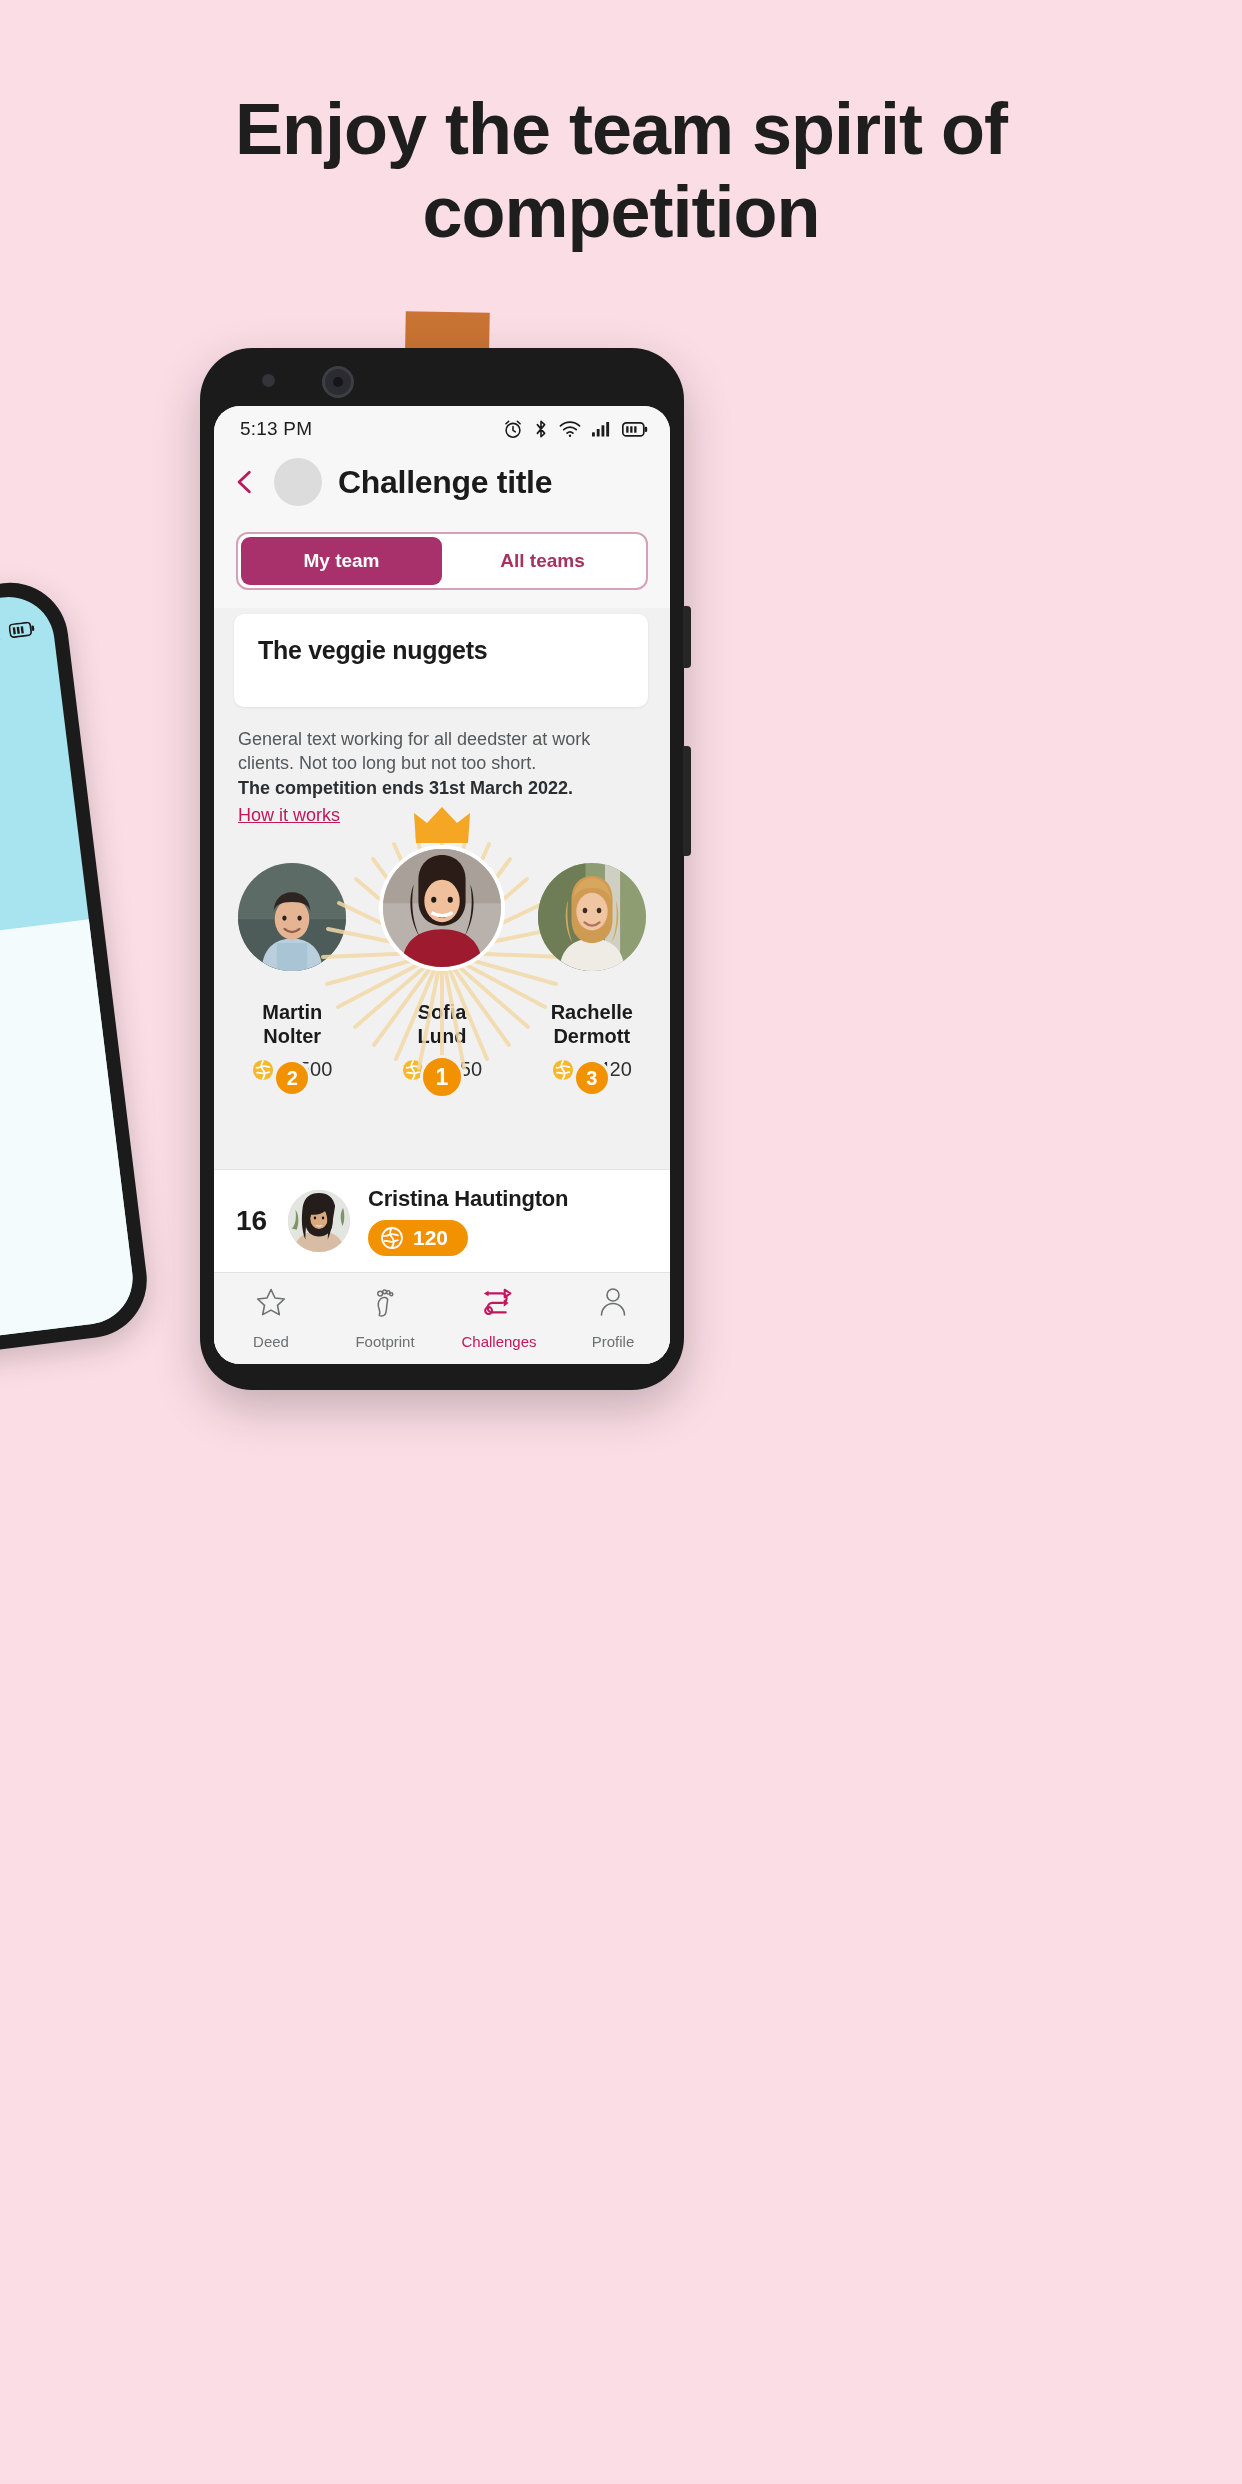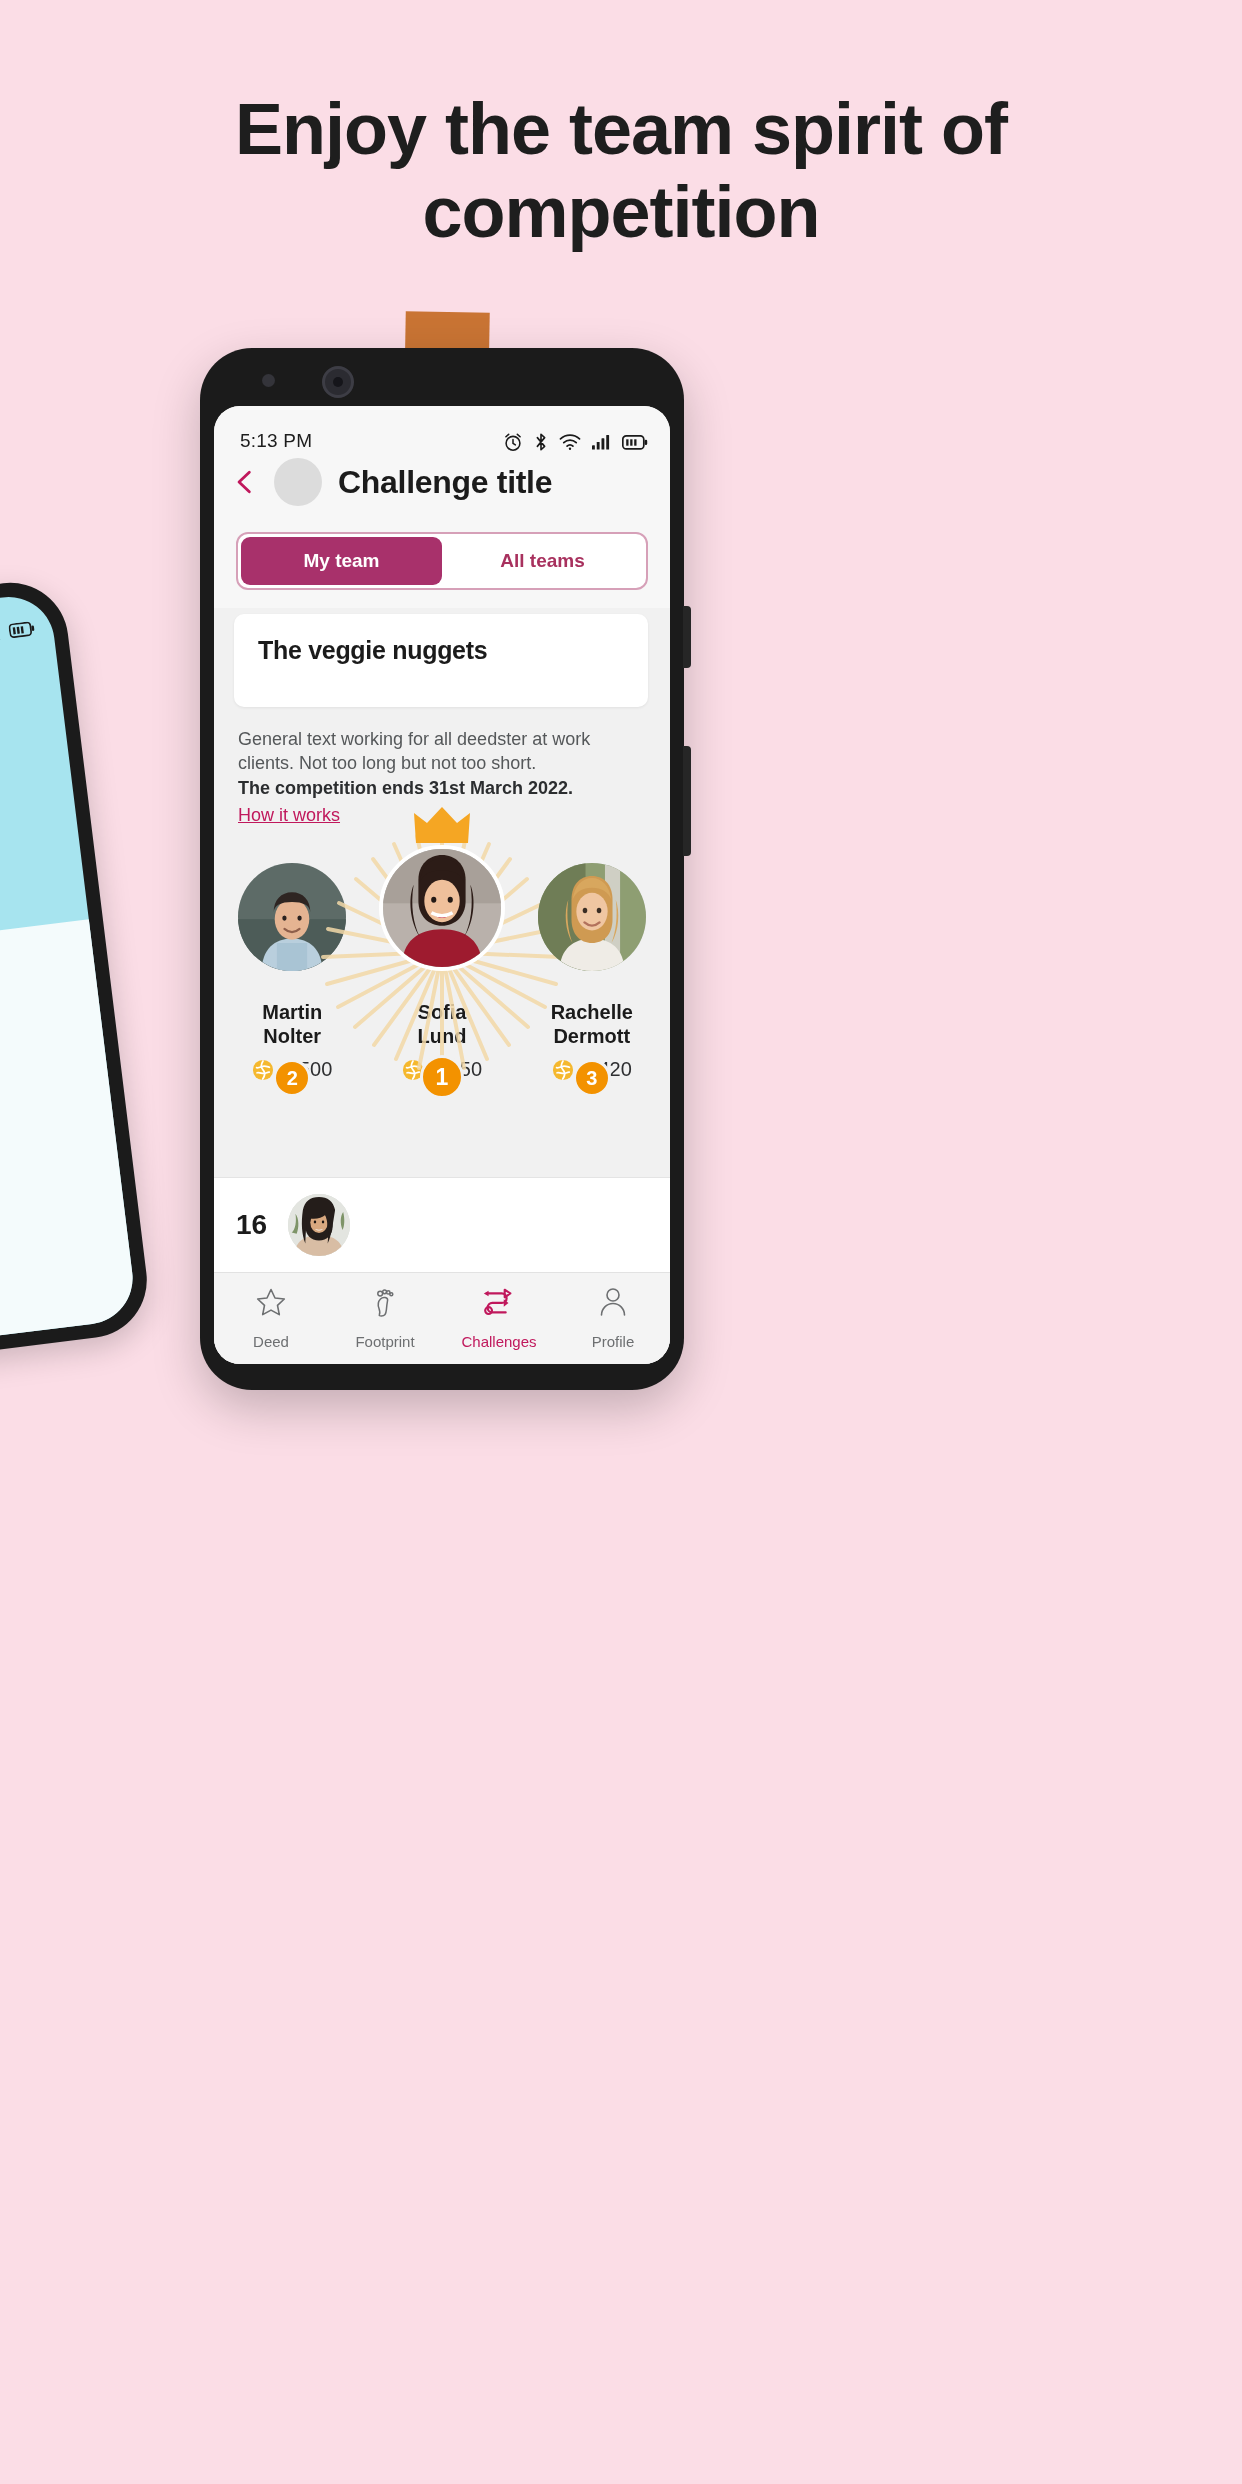--- a/index.html
+++ b/index.html
@@ -104,21 +104,21 @@
   .sticky::after{
     content:"";
     position:absolute; left:0; right:0; bottom:0; height:30px;
     background:#b9682c;
     clip-path:polygon(0 62%,100% 0,100% 100%,0 100%);
   }
 
   
   .statusbar {
     height:46px;
-    display:flex; align-items:flex-end; justify-content:space-between;
+    display:flex; align-items:center; justify-content:space-between;
     padding:0 22px 0 26px;
     background:#f7f7f7;
     flex:none;
   }
   .status-time { font-size:19px; color:#1d1d1d; font-weight:500; letter-spacing:.2px; }
   .status-icons { display:flex; align-items:center; gap:11px; }
 
   
   .app-header {
     background:#f7f7f7;
@@ -548,20 +548,33 @@
             <path d="M10 100c0-22 16-34 40-34s40 12 40 34z" fill="#d8bda4"></path>
             <path d="M6 62c6-4 8-18 6-30 6 8 6 22 2 32zM88 58c-4-10-4-22 1-29 3 12 2 23-1 29z" fill="#7e9468"></path>
             <path d="M28 30c0-14 9-23 22-23s22 9 22 23v22c0 14-9 23-22 23s-22-9-22-23z" fill="#241d1a"></path>
             <ellipse cx="50" cy="46" rx="14" ry="17" fill="#d8a87f"></ellipse>
             <path d="M24 26c3-14 12-21 26-21s23 7 26 21c-4 24-6 42-12 54 2-20 0-36-4-46-6 6-20 8-30 4 0 12-2 30-2 42-6-14-7-34-4-54z" fill="#241d1a"></path>
             <ellipse cx="43.5" cy="45" rx="2" ry="2.4" fill="#1b1512"></ellipse>
             <ellipse cx="56.5" cy="45" rx="2" ry="2.4" fill="#1b1512"></ellipse>
             <path d="M43 56q7 6 14 0q-7 3-14 0z" fill="#fff"></path>
           </svg>
         </div>
+        <div>
+          <div class="myrank-name">Cristina Hautington</div>
+          <div class="pill">
+            <svg width="24" height="24" viewBox="0 0 24 24">
+              <circle cx="12" cy="12" r="11" fill="#f39200"></circle>
+              <circle cx="12" cy="12" r="10" fill="none" stroke="#fff" stroke-width="1.8"></circle>
+              <path d="M4 9.8c3 .5 4.5-1 7-1.5s5 .6 7 1" stroke="#fff" stroke-width="1.8" fill="none" stroke-linecap="round"></path>
+              <path d="M4.5 15c3-.8 5 1 7.5.8s4-1.8 5.8-1.5" stroke="#fff" stroke-width="1.8" fill="none" stroke-linecap="round"></path>
+              <path d="M12 1.5c-2.5 4-2.6 7.3 0 10s2.4 6-.3 10.2" stroke="#fff" stroke-width="1.8" fill="none" stroke-linecap="round"></path>
+            </svg>
+            <span>120</span>
+          </div>
+        </div>
       </div>
 
       <div class="bottomnav">
         <div class="navitem">
           <div class="navicon">
             <svg width="32" height="32" viewBox="0 0 32 32">
               <path d="M16 3.5 20 12l9.3 1-6.8 6.4 1.8 9.2-8.3-4.5-8.3 4.5 1.8-9.2L2.7 13 12 12z" fill="none" stroke="#6d6f71" stroke-width="1.6" stroke-linejoin="round"></path>
             </svg>
           </div>
           <div>Deed</div>

